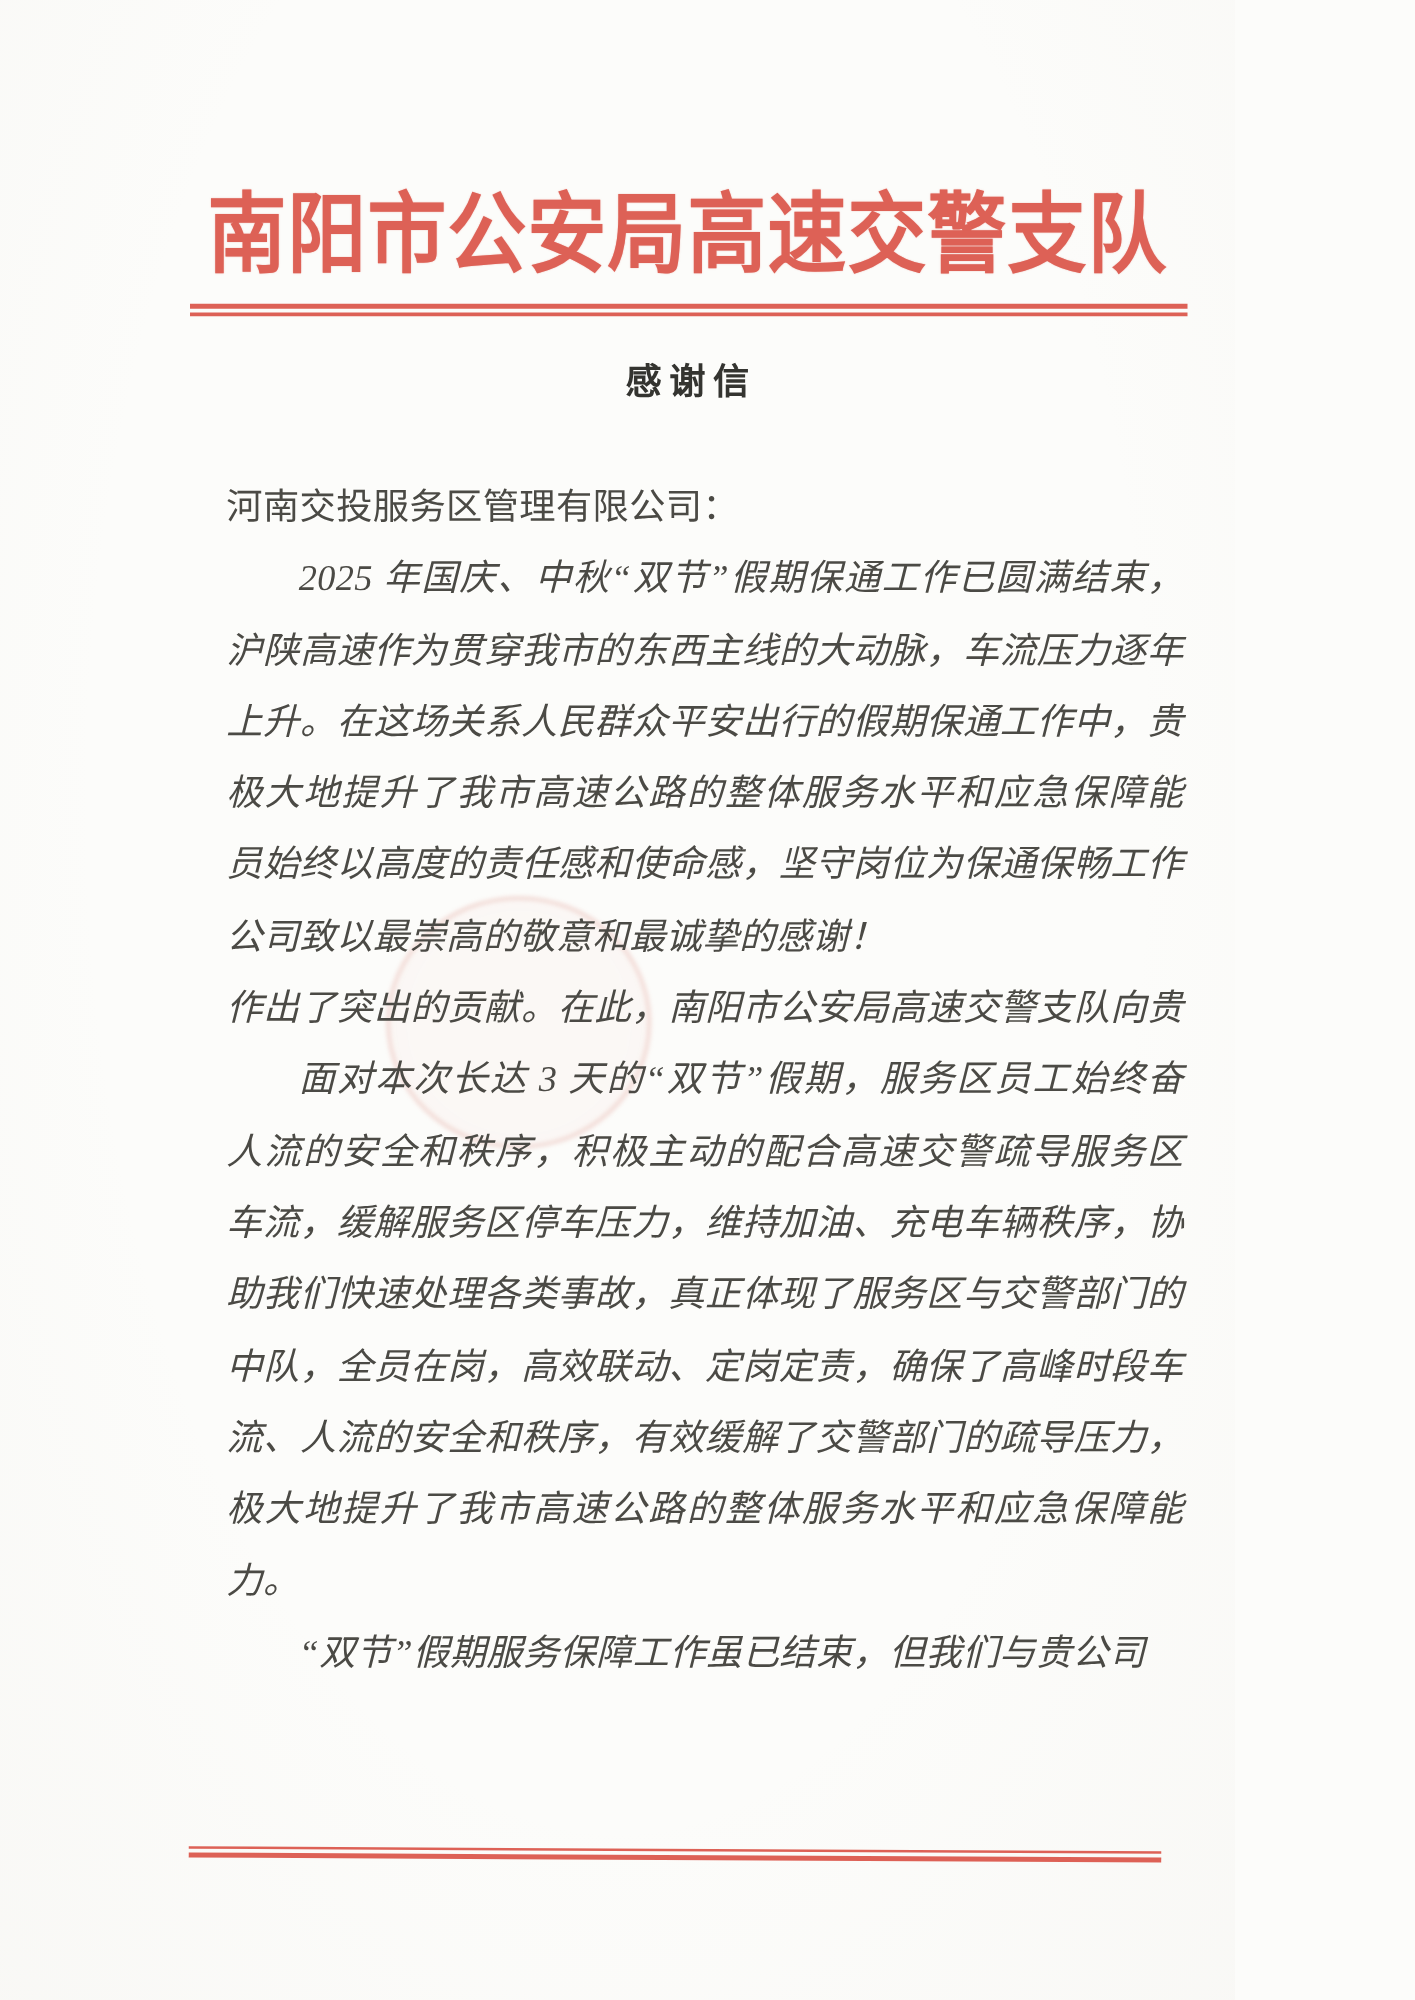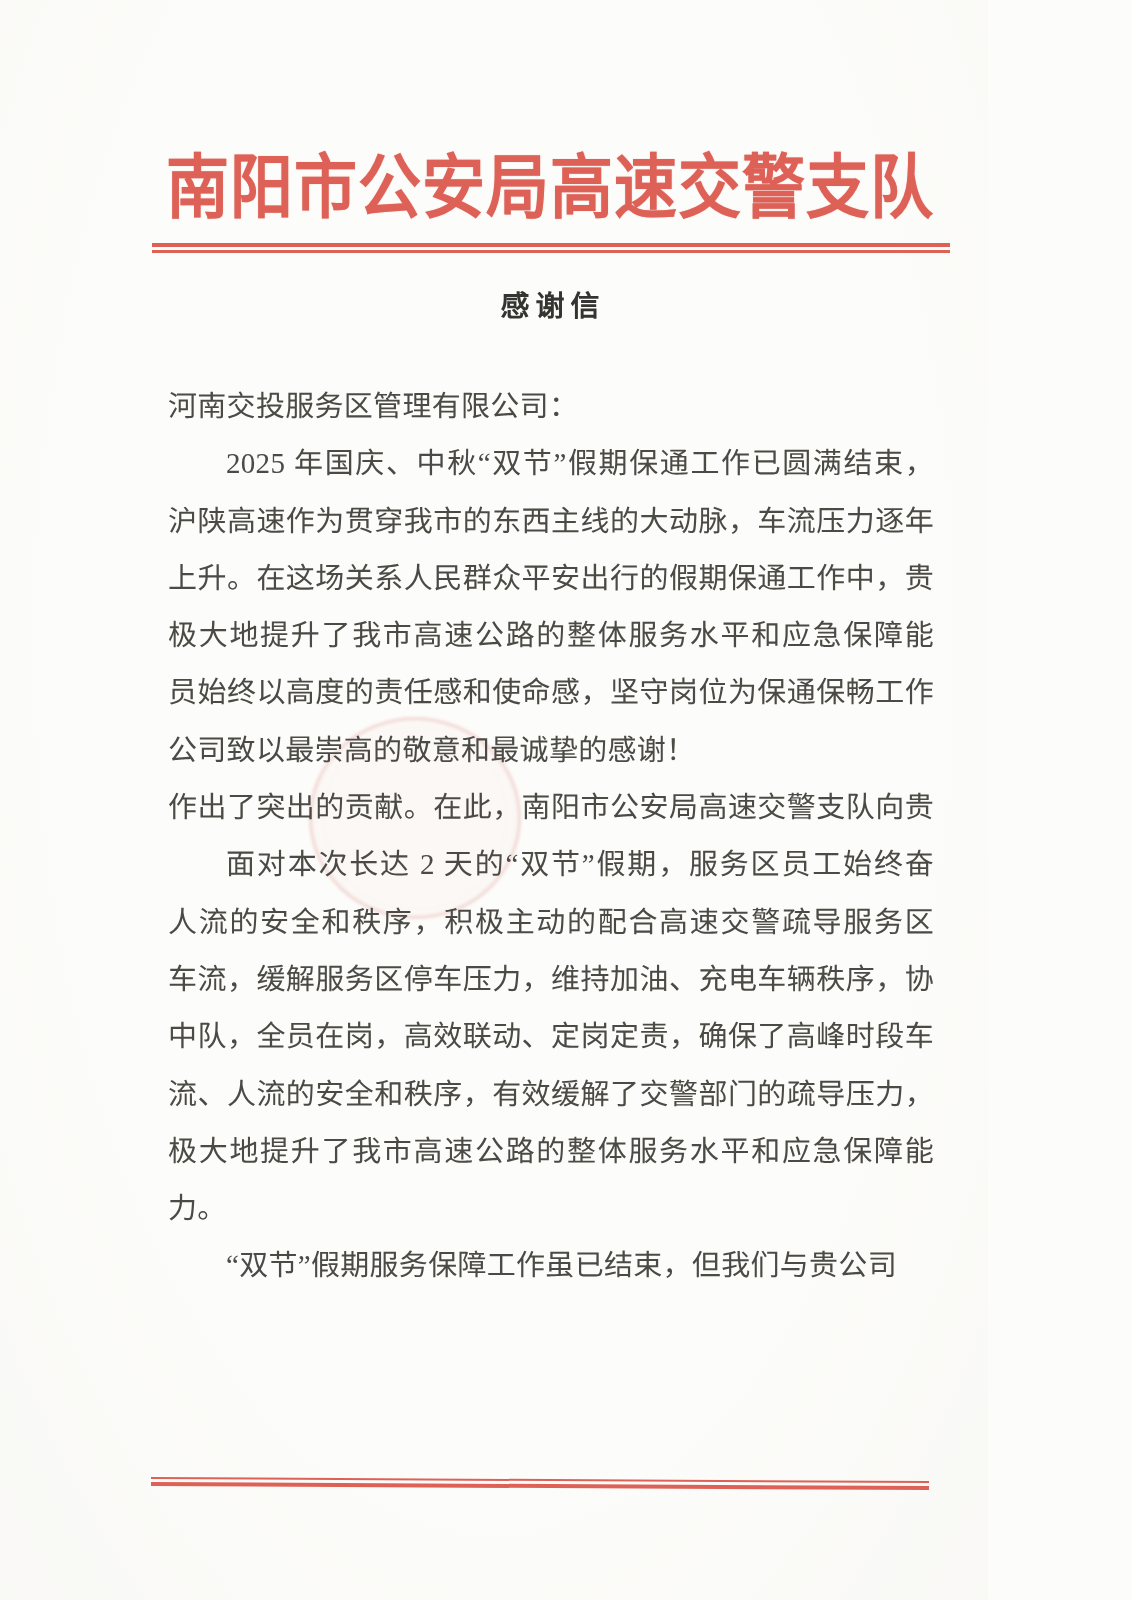--- a/index.html
+++ b/index.html
@@ -47,35 +47,36 @@
     font-family:"Liberation Sans", sans-serif;
     font-weight:bold;
     font-size:29px;
     line-height:54px;
     letter-spacing:6px;
     text-indent:6px;
     color:var(--title-ink);
   }
   .body-text{
     position:absolute;
-    top:378px;left:168px;width:766px;
+    top:378px;left:181px;width:766px;
     font-family:"Liberation Serif", serif;
     font-size:29px;
     line-height:57.3px;
     color:var(--ink);
     letter-spacing:0.3px;
   }
   .salutation{
     text-align:left;
     white-space:nowrap;
   }
   .line{
     text-align:justify;
     text-align-last:justify;
     text-justify:inter-ideograph;
+    font-style:italic;
   }
   .line.first{ text-indent:2em; }
   .line.last{ text-align-last:left; }
   .seal-bleed{
     position:absolute;
     left:309px;top:717px;
     width:206px;height:196px;
     border:3px solid rgba(208,112,102,0.22);
     border-radius:50%;
     filter:blur(1.6px);
@@ -107,23 +108,24 @@
   <div class="body-text">
     <div class="salutation">河南交投服务区管理有限公司：</div>
 
   <div class="line first">2025 年国庆、中秋“双节”假期保通工作已圆满结束，</div>
       <div class="line">沪陕高速作为贯穿我市的东西主线的大动脉，车流压力逐年</div>
       <div class="line">上升。在这场关系人民群众平安出行的假期保通工作中，贵</div>
       <div class="line">极大地提升了我市高速公路的整体服务水平和应急保障能</div>
       <div class="line">员始终以高度的责任感和使命感，坚守岗位为保通保畅工作</div>
       <div class="line last">公司致以最崇高的敬意和最诚挚的感谢！</div>
       <div class="line">作出了突出的贡献。在此，南阳市公安局高速交警支队向贵</div>
-      <div class="line first">面对本次长达 2 天的“双节”假期，服务区员工始终奋</div>
+      <div class="line first">面对本次长达 3 天的“双节”假期，服务区员工始终奋</div>
       <div class="line">人流的安全和秩序，积极主动的配合高速交警疏导服务区</div>
       <div class="line">车流，缓解服务区停车压力，维持加油、充电车辆秩序，协</div>
+      <div class="line">助我们快速处理各类事故，真正体现了服务区与交警部门的</div>
       <div class="line">中队，全员在岗，高效联动、定岗定责，确保了高峰时段车</div>
       <div class="line">流、人流的安全和秩序，有效缓解了交警部门的疏导压力，</div>
       <div class="line">极大地提升了我市高速公路的整体服务水平和应急保障能</div>
       <div class="line last">力。</div>
       <div class="line first last">“双节”假期服务保障工作虽已结束，但我们与贵公司</div>
     </div>
 
   <div class="rule-bottom"></div>
 
 </div>

